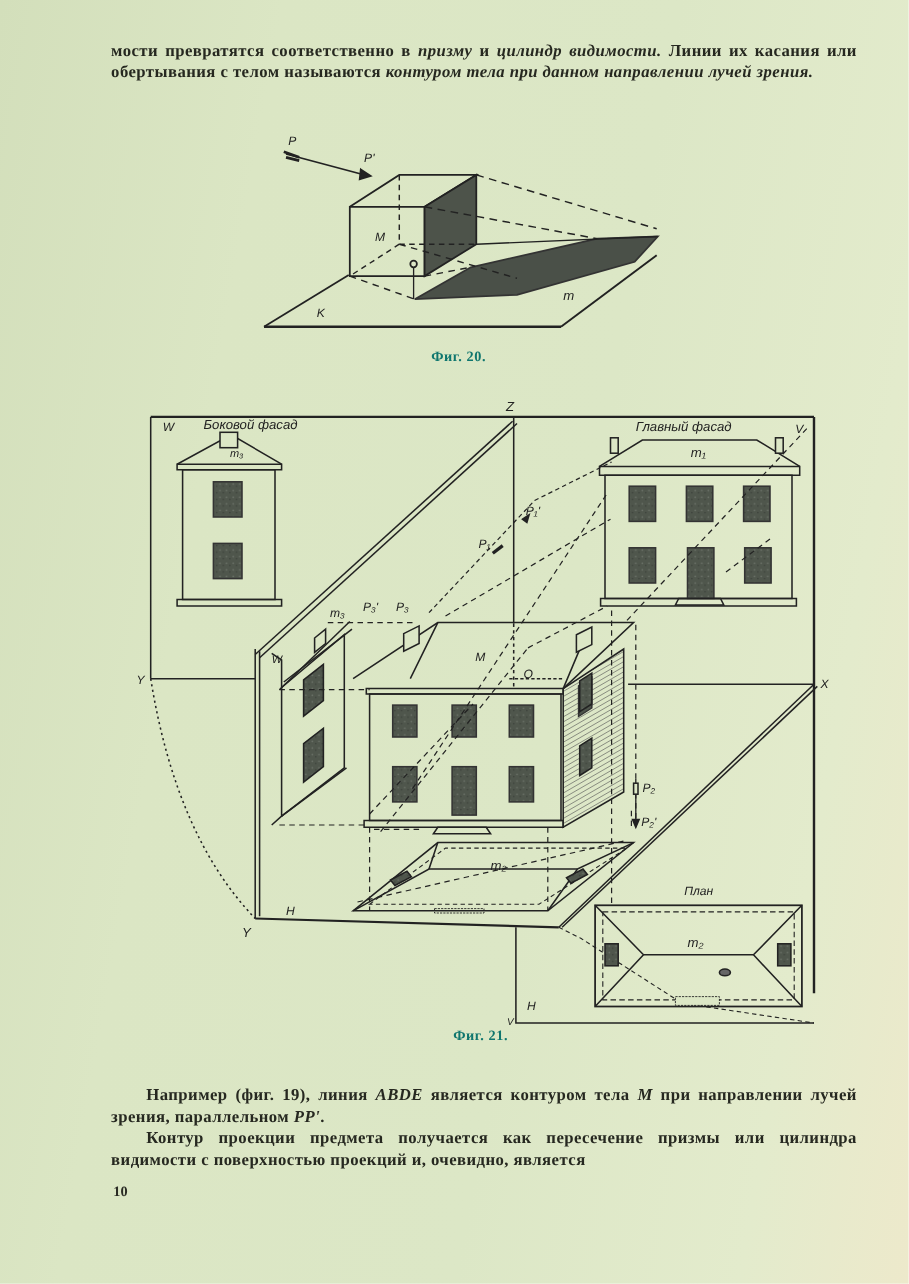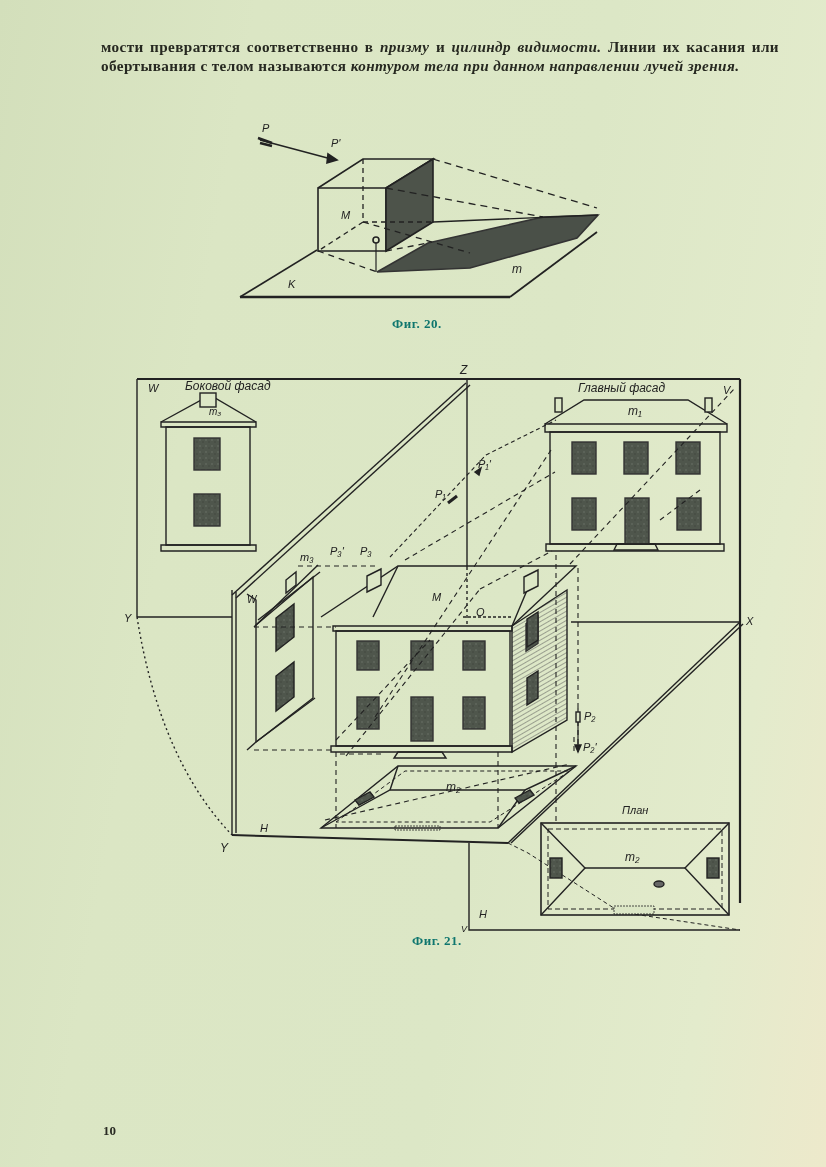--- a/index.html
+++ b/index.html
@@ -18,21 +18,21 @@
   }
   .para i { font-weight: bold; }
   .para .ind { display: inline-block; width: 32px; }
   #para-top { top: 37px; }
   #para-bottom { top: 986px; line-height: 19.5px; }
   .caption {
     position: absolute; font-size: 13px; font-weight: bold; letter-spacing: 0.5px; color: #0f766e;
   }
   #fig20-cap { left: 392px; top: 316px; }
   #fig21-cap { left: 412px; top: 933px; text-align: center; }
-  .pagenum { position: absolute; left: 103px; top: 1075px; font-size: 13px; font-weight: bold; color: #2a2b24; margin-top: 48px; }
+  .pagenum { position: absolute; left: 103px; top: 1075px; font-size: 13px; font-weight: bold; color: #2a2b24; }
   svg text { font-family: "Liberation Sans", "DejaVu Sans", sans-serif; font-style: italic; fill: #222; }
   .figure { position: absolute; left: 0; top: 0; }
 </style>
 </head>
 <body>
 
 <div class="page">
 
   <div class="para" id="para-top">
     <span>мости превратятся соответственно в </span><i>призму</i><span> и </span><i>цилиндр видимости.</i><span> Линии их касания или обертывания с телом называются </span><i>контуром тела при данном направлении лучей зрения.</i>
@@ -244,16 +244,18 @@
     <text x="622" y="814" font-size="11">План</text>
     <text x="260" y="832" font-size="11">H</text>
     <text x="220" y="852" font-size="12">Y</text>
     <text x="625" y="861" font-size="12">m₂</text>
     <text x="479" y="918" font-size="11">H</text>
     <text x="461" y="932" font-size="9">V</text>
   </svg>
   <div class="caption" id="fig21-cap">Фиг. 21.</div>
 
   <div class="para" id="para-bottom">
+    <div><span class="ind"></span><span>Например (фиг. 19), линия </span><i>ABDE</i><span> является контуром тела </span><i>M</i><span> при направлении лучей зрения, параллельном </span><i>PP'</i><span>.</span></div>
+    <div><span class="ind"></span><span>Контур проекции предмета получается как пересечение призмы или цилиндра видимости с поверхностью проекций и, очевидно, является</span></div>
   </div>
 
   <div class="pagenum">10</div>
 </div>
 
 </body></html>

